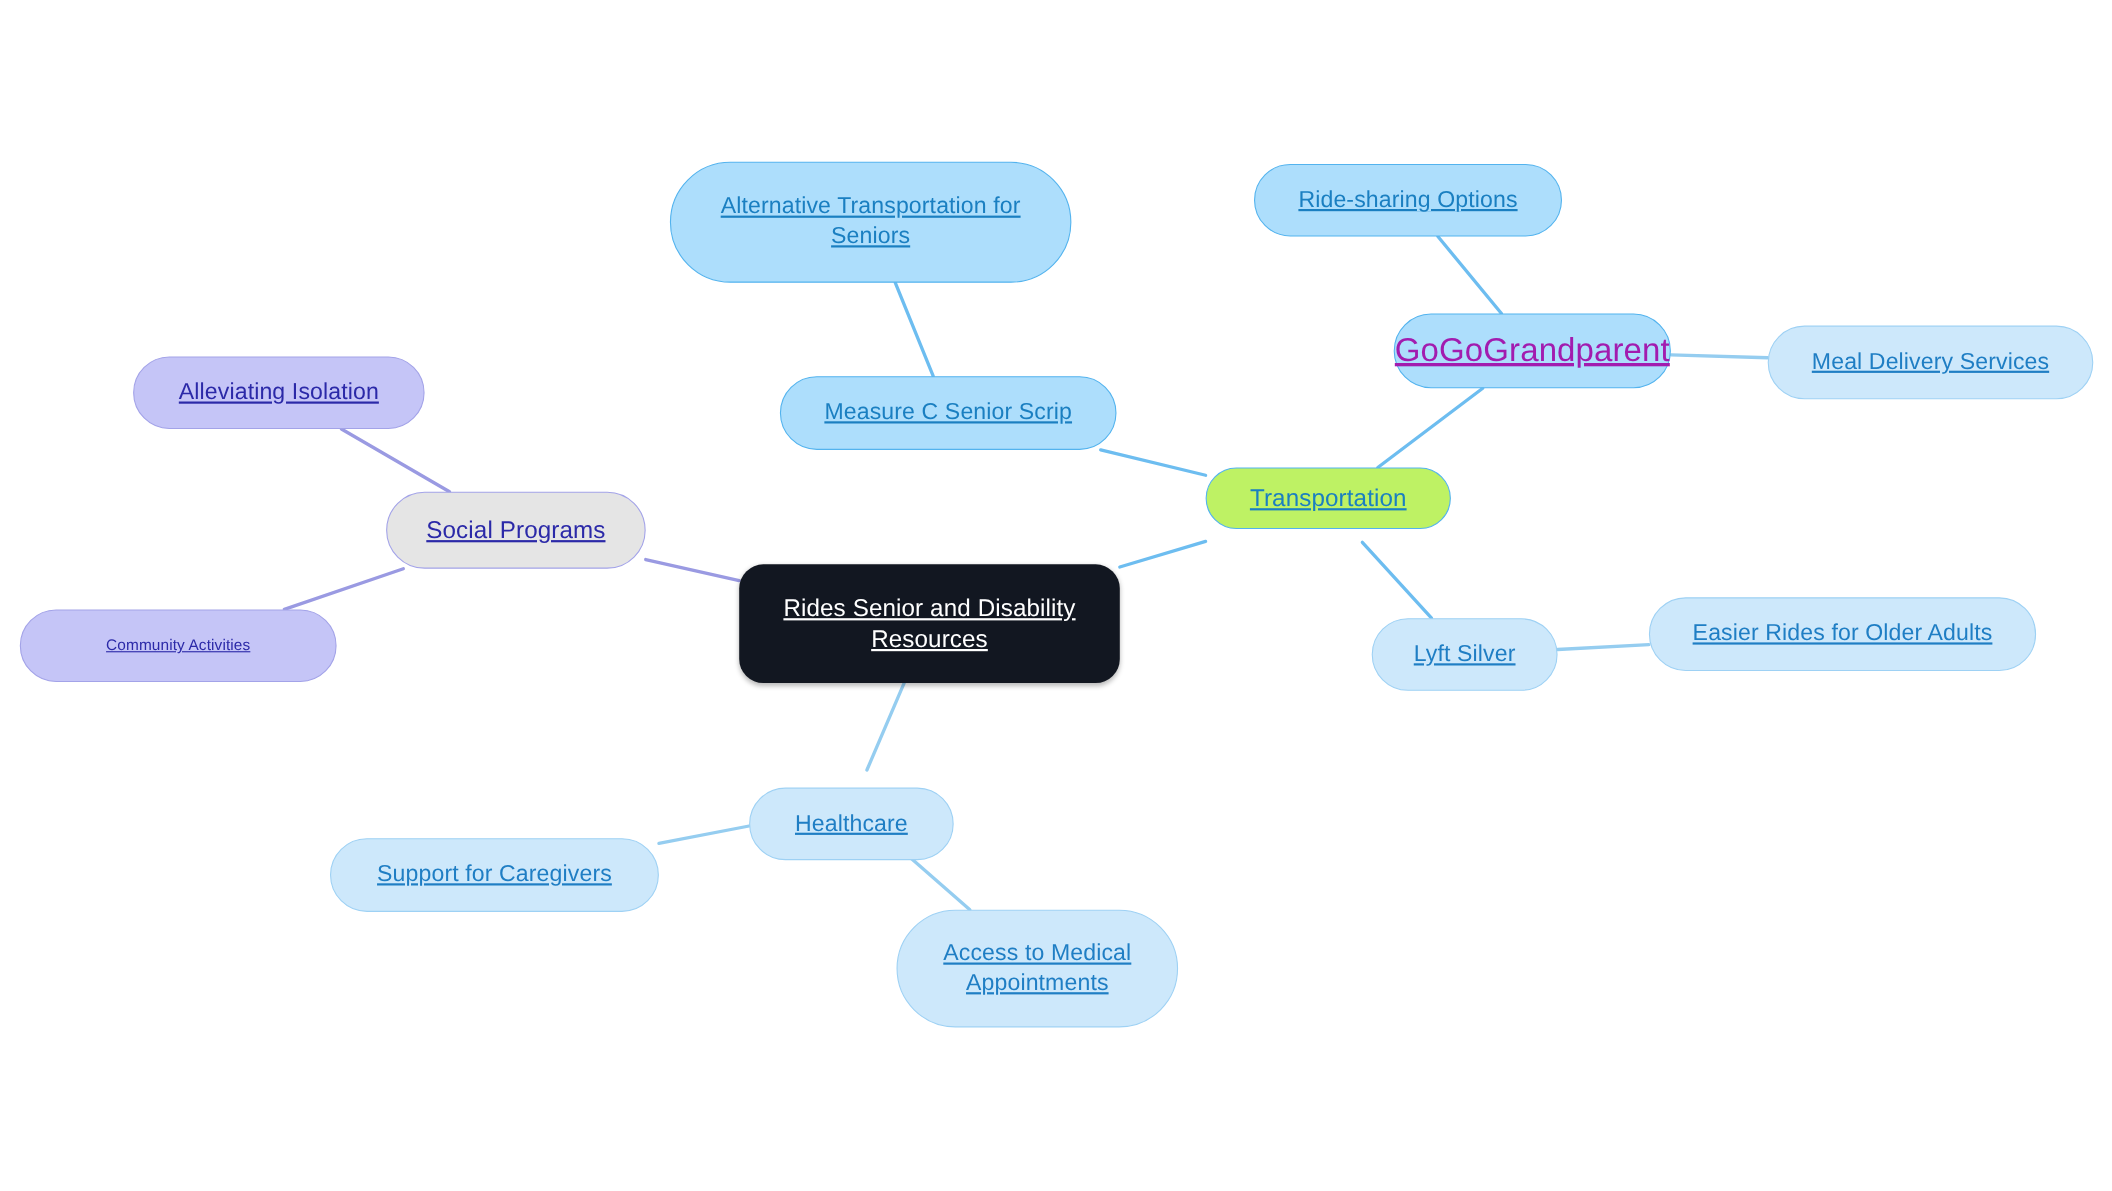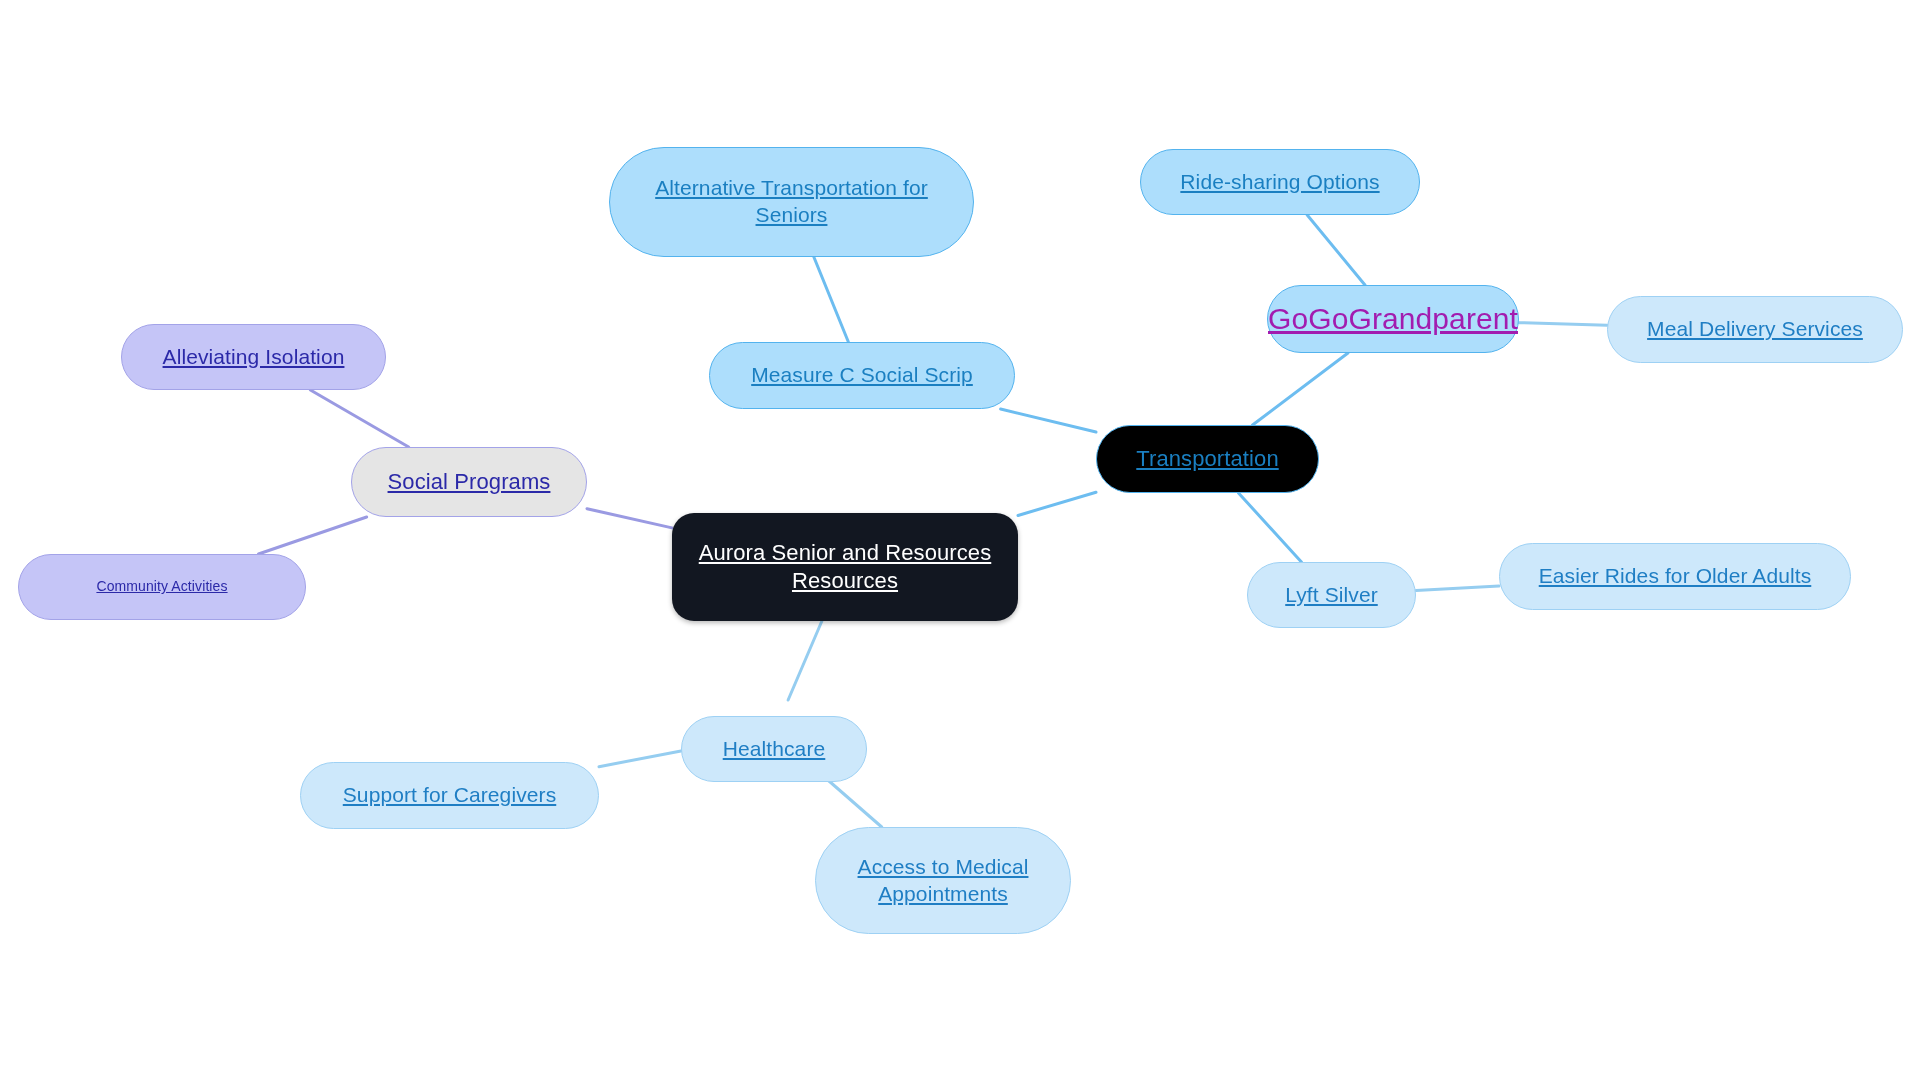--- a/index.html
+++ b/index.html
@@ -68,27 +68,27 @@
       <line x1="848.3876080691642" y1="342" x2="813.8487031700288" y2="257" stroke="#6dbdf0" stroke-width="3" stroke-linecap="round"></line>
       <line x1="1252.55" y1="425" x2="1347.95" y2="353" stroke="#6dbdf0" stroke-width="3" stroke-linecap="round"></line>
       <line x1="1364.956204379562" y1="285" x2="1307.2189781021898" y2="215" stroke="#6dbdf0" stroke-width="3" stroke-linecap="round"></line>
       <line x1="1519" y1="322.6546961325967" x2="1607" y2="325.207182320442" stroke="#95cdf0" stroke-width="3" stroke-linecap="round"></line>
       <line x1="1238.5" y1="493" x2="1301.4117647058824" y2="562" stroke="#6dbdf0" stroke-width="3" stroke-linecap="round"></line>
       <line x1="1416" y1="590.4490538573508" x2="1499" y2="585.9788937409024" stroke="#95cdf0" stroke-width="3" stroke-linecap="round"></line>
       <line x1="821.9036144578313" y1="621" x2="788.1144578313254" y2="700" stroke="#95cdf0" stroke-width="3" stroke-linecap="round"></line>
       <line x1="681" y1="750.9121725731895" x2="599" y2="766.7057010785825" stroke="#95cdf0" stroke-width="3" stroke-linecap="round"></line>
       <line x1="811.8101694915255" y1="766" x2="881.7016949152543" y2="827" stroke="#95cdf0" stroke-width="3" stroke-linecap="round"></line>
     </svg>
-<div class="node node-root" style="left: 672px; top: 513px; width: 346px; height: 108px; background: rgb(18, 23, 33); border-color: transparent; color: rgb(255, 255, 255); font-size: 22px;"><span class="node-label">Aurora Senior and Resources
+<div class="node node-root" style="left: 672px; top: 513px; width: 346px; height: 108px; background: rgb(18, 23, 33); border-color: transparent; color: rgb(255, 255, 255); font-size: 22px;"><span class="node-label">Rides Senior and Disability
 Resources</span></div>
     <div class="node" style="left: 351px; top: 447px; width: 236px; height: 70px; background: #e5e5e5; border-color: rgb(163, 163, 232); color: rgb(43, 41, 168); font-size: 22px;"><span class="node-label">Social Programs</span></div>
     <div class="node" style="left: 121px; top: 324px; width: 265px; height: 66px; background: rgb(197, 197, 247); border-color: rgb(163, 163, 232); color: rgb(43, 41, 168); font-size: 21px;"><span class="node-label">Alleviating Isolation</span></div>
     <div class="node" style="left: 18px; top: 554px; width: 288px; height: 66px; background: rgb(197, 197, 247); border-color: rgb(163, 163, 232); color: rgb(43, 41, 168); font-size: 14px;"><span class="node-label">Community Activities</span></div>
-    <div class="node" style="left: 1096px; top: 425px; width: 223px; height: 68px; background: #000000; border-color: rgb(83, 179, 238); color: rgb(26, 127, 193); font-size: 22px;"><span class="node-label">Transportation</span></div>
-    <div class="node" style="left: 709px; top: 342px; width: 306px; height: 67px; background: rgb(173, 222, 252); border-color: rgb(83, 179, 238); color: rgb(26, 127, 193); font-size: 21px;"><span class="node-label">Measure C Social Scrip</span></div>
+    <div class="node" style="left: 1096px; top: 425px; width: 223px; height: 56px; background: #bef264; border-color: rgb(83, 179, 238); color: rgb(26, 127, 193); font-size: 22px;"><span class="node-label">Transportation</span></div>
+    <div class="node" style="left: 709px; top: 342px; width: 306px; height: 67px; background: rgb(173, 222, 252); border-color: rgb(83, 179, 238); color: rgb(26, 127, 193); font-size: 21px;"><span class="node-label">Measure C Senior Scrip</span></div>
     <div class="node" style="left: 609px; top: 147px; width: 365px; height: 110px; background: rgb(173, 222, 252); border-color: rgb(83, 179, 238); color: rgb(26, 127, 193); font-size: 21px;"><span class="node-label">Alternative Transportation for
 Seniors</span></div>
     <div class="node" style="left: 1267px; top: 285px; width: 252px; height: 68px; background: rgb(173, 222, 252); border-color: rgb(83, 179, 238); color: #a21caf; font-size: 30px;"><span class="node-label">GoGoGrandparent</span></div>
     <div class="node" style="left: 1607px; top: 296px; width: 296px; height: 67px; background: rgb(205, 232, 251); border-color: rgb(158, 209, 244); color: rgb(31, 126, 196); font-size: 21px;"><span class="node-label">Meal Delivery Services</span></div>
     <div class="node" style="left: 1140px; top: 149px; width: 280px; height: 66px; background: rgb(173, 222, 252); border-color: rgb(83, 179, 238); color: rgb(26, 127, 193); font-size: 21px;"><span class="node-label">Ride-sharing Options</span></div>
     <div class="node" style="left: 1247px; top: 562px; width: 169px; height: 66px; background: rgb(205, 232, 251); border-color: rgb(158, 209, 244); color: rgb(31, 126, 196); font-size: 21px;"><span class="node-label">Lyft Silver</span></div>
     <div class="node" style="left: 1499px; top: 543px; width: 352px; height: 67px; background: rgb(205, 232, 251); border-color: rgb(158, 209, 244); color: rgb(31, 126, 196); font-size: 21px;"><span class="node-label">Easier Rides for Older Adults</span></div>
     <div class="node" style="left: 681px; top: 716px; width: 186px; height: 66px; background: rgb(205, 232, 251); border-color: rgb(158, 209, 244); color: rgb(31, 126, 196); font-size: 21px;"><span class="node-label">Healthcare</span></div>
     <div class="node" style="left: 300px; top: 762px; width: 299px; height: 67px; background: rgb(205, 232, 251); border-color: rgb(158, 209, 244); color: rgb(31, 126, 196); font-size: 21px;"><span class="node-label">Support for Caregivers</span></div>
     <div class="node" style="left: 815px; top: 827px; width: 256px; height: 107px; background: rgb(205, 232, 251); border-color: rgb(158, 209, 244); color: rgb(31, 126, 196); font-size: 21px;"><span class="node-label">Access to Medical

